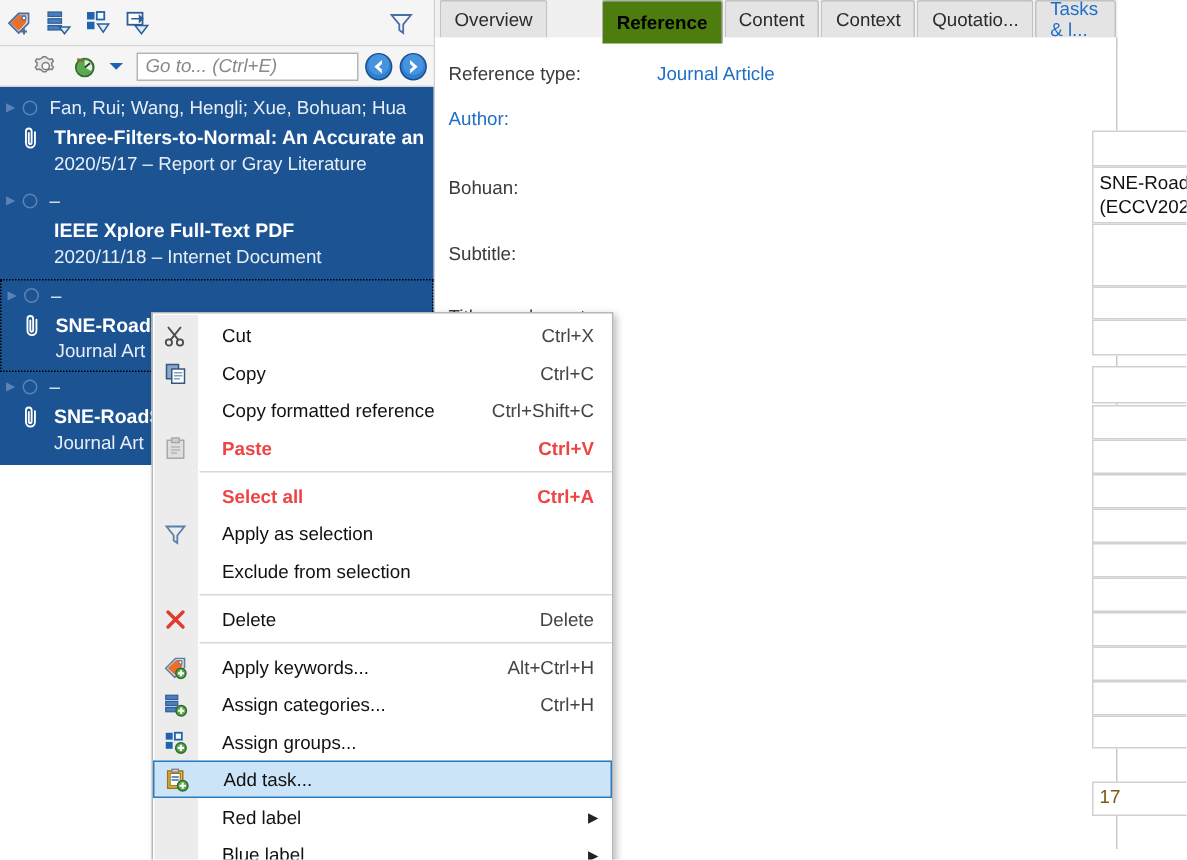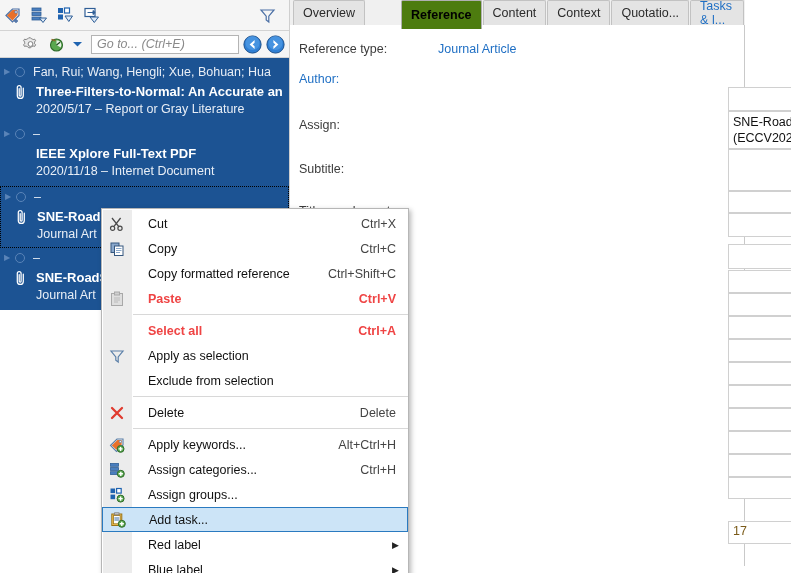--- a/index.html
+++ b/index.html
@@ -254,21 +254,21 @@
     <div class="form">
 
       <div class="frow" style="top:16px">
         <div class="flabel">Reference type:</div>
         <div class="fval">Journal Article</div>
       </div>
       <div class="frow" style="top:46px">
         <div class="flabel link">Author:</div>
       </div>
       <div class="frow" style="top:92px">
-        <div class="flabel">Assign:</div>
+        <div class="flabel">Bohuan:</div>
       </div>
       <div class="frow" style="top:136px">
         <div class="flabel">Subtitle:</div>
       </div>
       <div class="frow" style="top:178px">
         <div class="flabel">Title supplement:</div>
       </div>
       <div class="frow" style="top:200px">
         <div class="flabel link">Collaborators:</div>
       </div>

